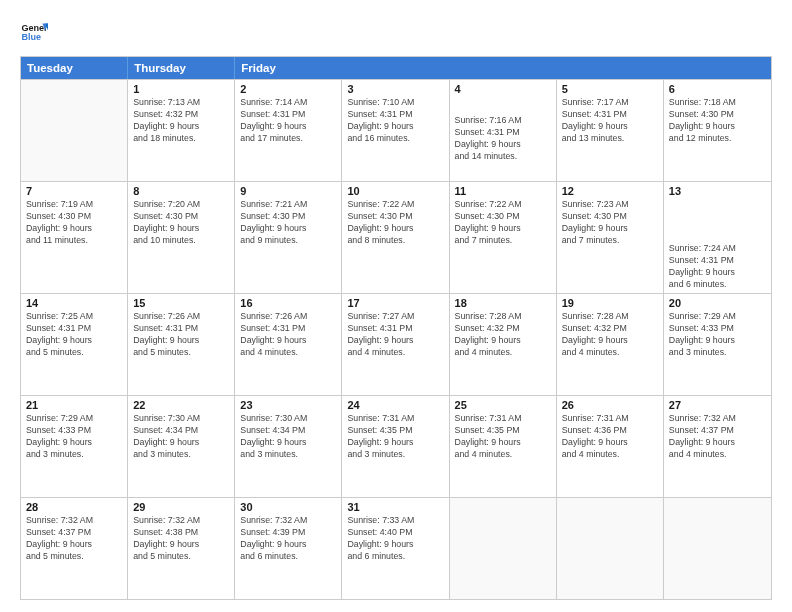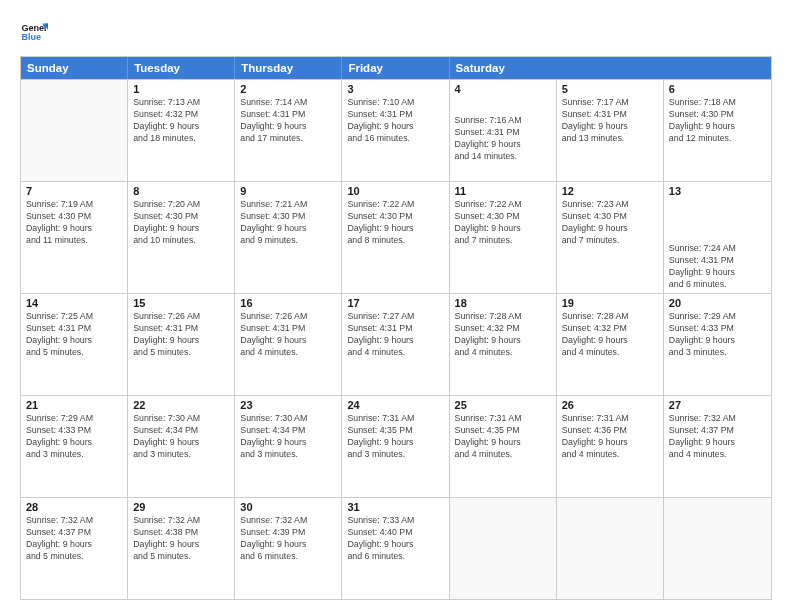--- a/index.html
+++ b/index.html
@@ -115,25 +115,23 @@
       </svg>
     </div>
     <div class="title-block">
       <div class="main-title"></div>
       <div class="sub-title"></div>
     </div>
   </div>
 
   <div class="calendar">
     <div class="cal-header" id="cal-header">
-        <div class="cal-header-cell">Sunday</div>
         <div class="cal-header-cell">Tuesday</div>
         <div class="cal-header-cell">Thursday</div>
         <div class="cal-header-cell">Friday</div>
-        <div class="cal-header-cell">Saturday</div>
       </div>
     <div class="cal-body" id="cal-body">
         <div class="cal-row">
           <div class="cal-cell empty"></div>
           <div class="cal-cell">
             <div class="cell-date">1</div>
             <div class="cell-info" style="white-space: pre-line;">Sunrise: 7:13 AM
 Sunset: 4:32 PM
 Daylight: 9 hours
 and 18 minutes.</div>

